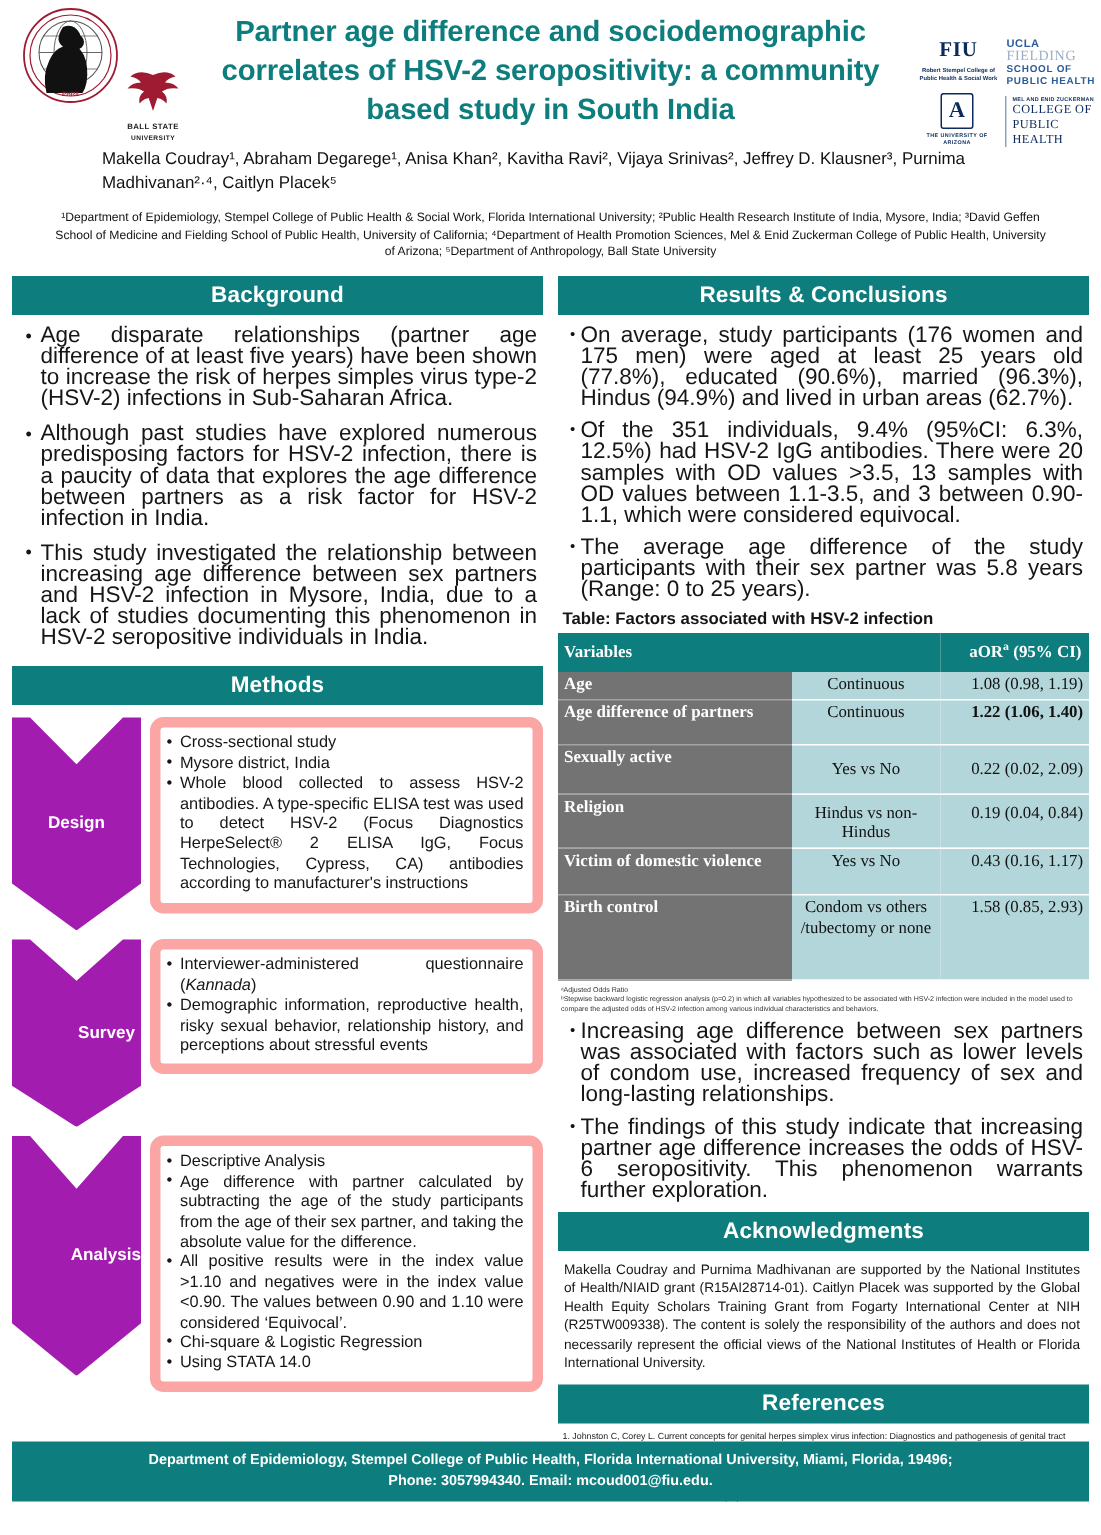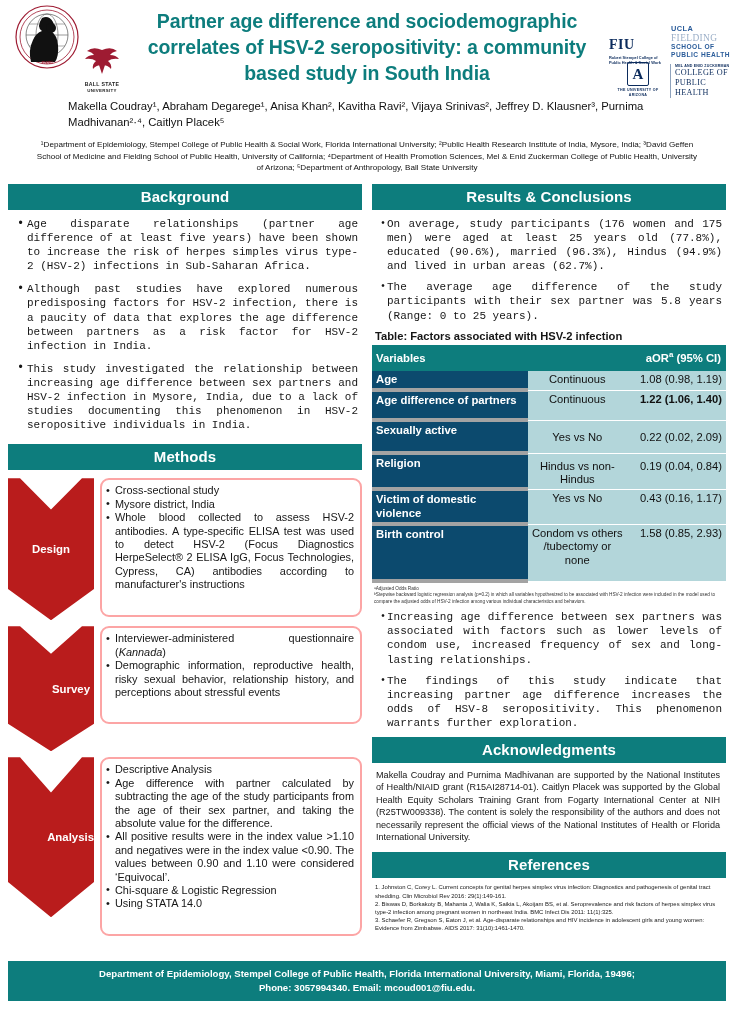--- a/index.html
+++ b/index.html
@@ -41,21 +41,21 @@
     color: #111;
     padding: 0 26px;
   }
   sup { font-size: 70%; vertical-align: super; line-height: 0; }
 
   
   .logo { position: absolute; }
   .phrii { left: 6px; top: 4px; width: 66px; height: 66px; }
   .ballstate { left: 68px; top: 46px; width: 52px; height: 42px; text-align:center; }
   .bs-text { font-size: 5.2px; font-weight: bold; color:#222; letter-spacing:.3px; line-height:6.4px; margin-top:1px;}
-  .fiu { position:absolute; left: 601px; top: 26px; width: 60px; text-align:left;margin-top:11px; }
+  .fiu { position:absolute; left: 601px; top: 26px; width: 60px; text-align:center; }
   .fiu-main { font-size: 14px; font-weight: bold; color:#0b2b5c; letter-spacing:.5px; font-family:"Liberation Serif", serif;}
   .fiu-sub { font-size: 3.9px; color:#0b2b5c; line-height:5px; font-weight:bold; margin-top:2px;}
   .ucla { position:absolute; left: 663px; top: 24px; width: 66px; }
   .ucla-1 { font-size:7.4px; font-weight:bold; color:#2a5c9a; letter-spacing:.4px;}
   .ucla-2 { font-size:9.4px; color:#9aaec7; letter-spacing:.4px; font-family:"Liberation Serif",serif;}
   .ucla-3 { font-size:6.6px; color:#2a5c9a; letter-spacing:.5px; font-weight:bold; line-height:8.4px;}
   .az { position:absolute; left: 601px; top: 62px; width: 58px; text-align:center;}
   .az-block { width:22px;height:24px;margin:0 auto;border:1.2px solid #0b2b5c;border-radius:2px;
      color:#0b2b5c;font-size:15px;font-weight:bold;line-height:22px;font-family:"Liberation Serif",serif;}
   .az-sub { font-size:3.6px;color:#0b2b5c;letter-spacing:.3px;line-height:4.6px;margin-top:2px;font-weight:bold;}
@@ -75,83 +75,82 @@
     text-align: center;
     padding: 4px 0 5px;
     letter-spacing: .1px;
   }
   .sec-gap { margin-top: 12px; }
 
   ul.blist { list-style: none; margin: 7px 0 0; padding: 0 4px 0 8px; }
   ul.blist > li {
     position: relative;
     padding-left: 11px;
-    font-size: 11px;
+    font-size: 15px;
     line-height: 14.1px;
     text-align: justify;
     margin-bottom: 9px;
-    font-family: Liberation Mono, monospace;
   }
   ul.blist > li::before {
     content: "\2022";
     position: absolute; left: 1px; top: -0.5px;
     font-size: 12px;
   }
   ul.tight > li { margin-bottom: 7px; padding-left: 7px; }
   ul.tight > li::before { left: 0px; font-size: 10px; top: 0px;}
 
   
   .flow { margin-top: 8px; position: relative; }
   .flowrow { display: flex; align-items: flex-start; margin-bottom: 6px; }
   .chev {
     width: 86px;
-    background: #b91c1c;
+    background: #a21caf;
     color: #fff;
     font-size: 11.4px;
     font-weight: bold;
     display: flex;
     align-items: center;
     justify-content: center;
     clip-path: polygon(0 0, 14% 0, 50% 22%, 86% 0, 100% 0, 100% 78%, 50% 100%, 0 78%);
     text-align: center;
   }
   .chev.c1 { height: 142px; }
   .chev.c2 { height: 125px; padding-left: 40px; }
   .chev.c3 { height: 160px; justify-content: flex-end; }
   .mbox {
     flex: 1;
-    border: 2px solid #fca5a5;
+    border: 7px solid #fca5a5;
     border-radius: 9px;
     margin-left: 6px;
-    padding: 4px 6px 23px 4px;
+    padding: 4px 6px 5px 4px;
     background: #fff;
   }
   .mbox ul { list-style: none; margin:0; padding:0; }
   .mbox li {
     position: relative; padding-left: 9px;
     font-size: 10.9px; line-height: 13.4px;
     text-align: justify; margin-bottom: 0px;
   }
   .mbox li::before { content:"\2022"; position:absolute; left:0; top:-0.5px; font-size:11px; }
   .mbox li.nj { text-align: left; }
   em { font-style: italic; }
 
   
   .tbl-caption { font-size: 11.2px; font-weight: bold; margin: 4px 0 3px 3px; }
-  table.ftab { width: 100%; border-collapse: collapse; table-layout: fixed; }
+  table.ftab { width: 100%; border-collapse: collapse; table-layout: fixed; font-family: Liberation Serif, serif; }
   table.ftab th, table.ftab td { padding: 2px 4px; vertical-align: top; }
   table.ftab thead th {
     background: #0d7d7d; color: #fff; font-size: 11.3px; font-weight: bold;
     text-align: left; height: 26px; vertical-align: middle;
   }
   table.ftab thead th.c2h { background: #0d7d7d; }
   table.ftab thead th.c3h { text-align: right; padding-right: 5px; }
   td.v {
-    background: #0c4a6e; color:#fff; font-weight: bold; font-size: 11.3px;
-    line-height: 13.4px; border-bottom: 4px solid #a3a3a3;
+    background: #737373; color:#fff; font-weight: bold; font-size: 11.3px;
+    line-height: 13.4px; border-bottom: 1px solid #a3a3a3;
   }
   td.m {
     background: #b3d6da; color:#111; font-size: 11.2px; text-align: center;
     line-height: 13.6px; border-bottom: 1px solid #ffffff;
   }
   td.a {
     background: #b3d6da; color:#111; font-size: 11.2px; text-align: right;
     padding-right: 8px; line-height: 13.6px; border-bottom: 1px solid #ffffff;
   }
   td.a.bold { font-weight: bold; }
@@ -289,20 +288,21 @@
 
       </div>
     </div>
 
     <div class="col">
 
       <div class="secbar">Results &amp; Conclusions</div>
 
       <ul class="blist tight">
         <li>On average, study participants (176 women and 175 men) were aged at least 25 years old (77.8%), educated (90.6%), married (96.3%), Hindus (94.9%) and lived in urban areas (62.7%).</li>
+        <li>Of the 351 individuals, 9.4% (95%CI: 6.3%, 12.5%) had HSV-2 IgG antibodies. There were 20 samples with OD values &gt;3.5, 13 samples with OD values between 1.1-3.5, and 3 between 0.90-1.1, which were considered equivocal.</li>
         <li>The average age difference of the study participants with their sex partner was 5.8 years (Range: 0 to 25 years).</li>
       </ul>
 
       <div class="tbl-caption">Table: Factors associated with HSV-2 infection</div>
 
       <table class="ftab">
         <colgroup>
             <col style="width:44%">
             <col style="width:28%">
             <col style="width:28%">
@@ -346,21 +346,21 @@
             <td class="a">1.58 (0.85, 2.93)</td>
           </tr>
         </tbody>
       </table>
 
       <div class="fn">ᵃAdjusted Odds Ratio</div>
       <div class="fn" style="margin-top:0">ᵇStepwise backward logistic regression analysis (p=0.2) in which all variables hypothesized to be associated with HSV-2 infection were included in the model used to compare the adjusted odds of HSV-2 infection among various individual characteristics and behaviors.</div>
 
       <ul class="blist tight" style="margin-top:5px">
         <li>Increasing age difference between sex partners was associated with factors such as lower levels of condom use, increased frequency of sex and long-lasting relationships.</li>
-        <li>The findings of this study indicate that increasing partner age difference increases the odds of HSV-8 seropositivity. This phenomenon warrants further exploration.</li>
+        <li>The findings of this study indicate that increasing partner age difference increases the odds of HSV-6 seropositivity. This phenomenon warrants further exploration.</li>
       </ul>
 
       <div class="secbar" style="margin-top:2px">Acknowledgments</div>
       <div class="ack">Makella Coudray and Purnima Madhivanan are supported by the National Institutes of Health/NIAID grant (R15AI28714-01). Caitlyn Placek was supported by the Global Health Equity Scholars Training Grant from Fogarty International Center at NIH (R25TW009338). The content is solely the responsibility of the authors and does not necessarily represent the official views of the National Institutes of Health or Florida International University.</div>
 
       <div class="secbar" style="margin-top:9px">References</div>
       <div class="refs">
         <p>1. Johnston C, Corey L. Current concepts for genital herpes simplex virus infection: Diagnostics and pathogenesis of genital tract shedding. Clin Microbiol Rev 2016: 29(1):149-161.</p>
         <p>2. Biswas D, Borkakoty B, Mahanta J, Walia K, Saikia L, Akoijam BS, et al. Seroprevalence and risk factors of herpes simplex virus type-2 infection among pregnant women in northeast India. BMC Infect Dis 2011: 11(1):325.</p>
         <p>3. Schaefer R, Gregson S, Eaton J, et al. Age-disparate relationships and HIV incidence in adolescent girls and young women: Evidence from Zimbabwe. AIDS 2017: 31(10):1461-1470.</p>

